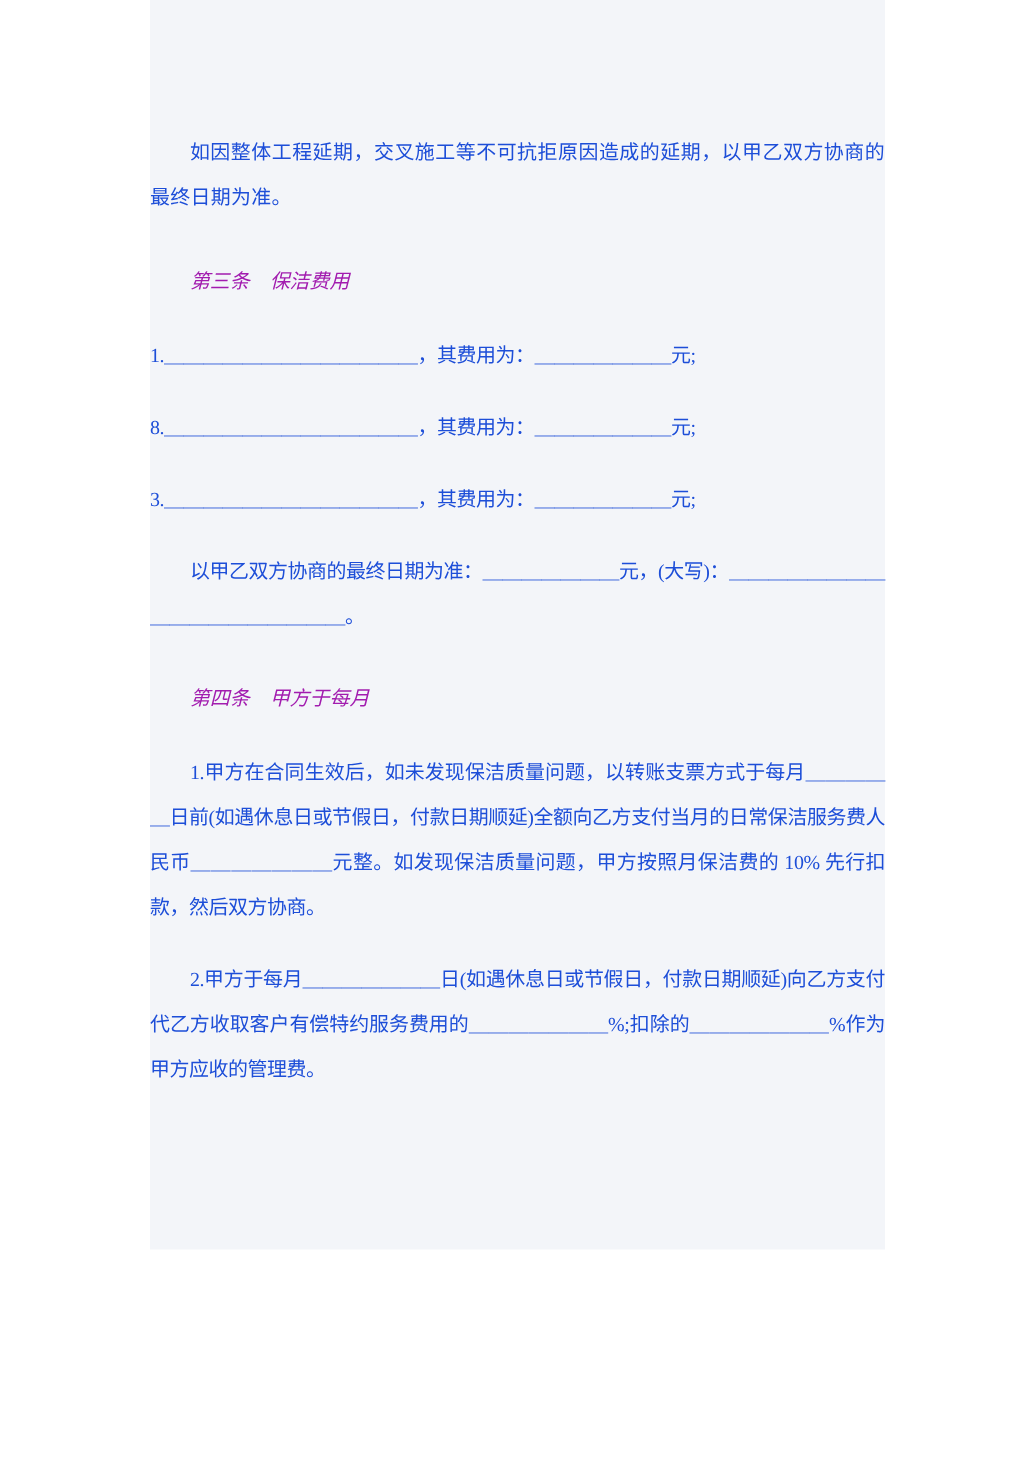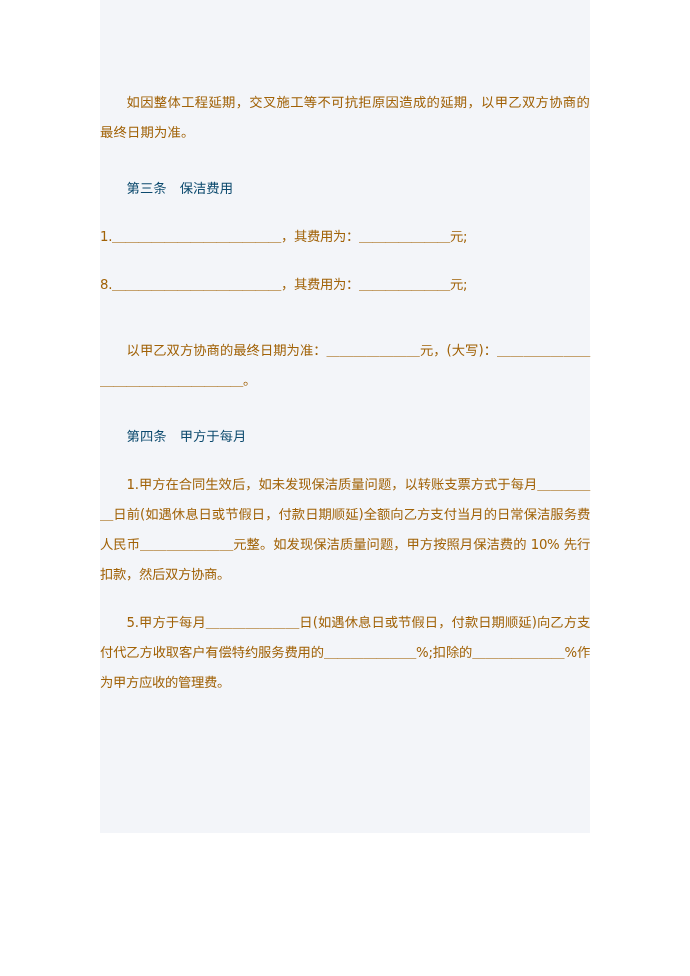--- a/index.html
+++ b/index.html
@@ -29,50 +29,52 @@
     position: absolute;
     left: 100px;
     top: 0px;
     width: 490px;
     height: 833px;
     padding-top: 88px;
     box-sizing: border-box;
   }
 
   .para {
-    color: #a16207;
+    color: #1d4ed8;
     font-size: 13.3px;
     line-height: 30px;
     text-align: justify;
     text-justify: inter-ideograph;
     margin: 0;
     letter-spacing: 0.2px;
     word-break: break-all;
   }
 
   
   .indent {
     text-indent: 2em;
   }
 
   
   .gap-sm { height: 18px; }
   .gap-md { height: 26px; }
 
   .heading {
-    color: #0c4a6e;
+    color: #a21caf;
     font-size: 13.3px;
     line-height: 30px;
     margin: 0;
     text-indent: 2em;
     font-weight: normal;
+    font-style: italic;
   }
 
   .blank {
     letter-spacing: -0.3px;
+    font-family: Liberation Serif, serif;
   }
 </style>
 </head>
 <body>
 
 <div id="page-sheet"></div>
 
 <div id="doc-body">
 
   <p class="para indent">如因整体工程延期，交叉施工等不可抗拒原因造成的延期，以甲乙双方协商的最终日期为准。</p>
@@ -84,30 +86,31 @@
   <div class="gap-sm"></div>
 
   <p class="para blank">1.＿＿＿＿＿＿＿＿＿＿＿＿＿，其费用为：＿＿＿＿＿＿＿元;</p>
 
   <div class="gap-sm"></div>
 
   <p class="para blank">8.＿＿＿＿＿＿＿＿＿＿＿＿＿，其费用为：＿＿＿＿＿＿＿元;</p>
 
   <div class="gap-sm"></div>
 
+  <p class="para blank">3.＿＿＿＿＿＿＿＿＿＿＿＿＿，其费用为：＿＿＿＿＿＿＿元;</p>
 
   <div class="gap-sm"></div>
 
   <p class="para indent blank">以甲乙双方协商的最终日期为准：＿＿＿＿＿＿＿元，(大写)：＿＿＿＿＿＿＿＿＿＿＿＿＿＿＿＿＿＿。</p>
 
   <div class="gap-md"></div>
 
   <p class="heading">第四条　甲方于每月</p>
 
   <div class="gap-sm"></div>
 
   <p class="para indent blank">1.甲方在合同生效后，如未发现保洁质量问题，以转账支票方式于每月＿＿＿＿＿日前(如遇休息日或节假日，付款日期顺延)全额向乙方支付当月的日常保洁服务费人民币＿＿＿＿＿＿＿元整。如发现保洁质量问题，甲方按照月保洁费的 10% 先行扣款，然后双方协商。</p>
 
   <div class="gap-sm"></div>
 
-  <p class="para indent blank">5.甲方于每月＿＿＿＿＿＿＿日(如遇休息日或节假日，付款日期顺延)向乙方支付代乙方收取客户有偿特约服务费用的＿＿＿＿＿＿＿%;扣除的＿＿＿＿＿＿＿%作为甲方应收的管理费。</p>
+  <p class="para indent blank">2.甲方于每月＿＿＿＿＿＿＿日(如遇休息日或节假日，付款日期顺延)向乙方支付代乙方收取客户有偿特约服务费用的＿＿＿＿＿＿＿%;扣除的＿＿＿＿＿＿＿%作为甲方应收的管理费。</p>
 
 </div>
 
 </body></html>

